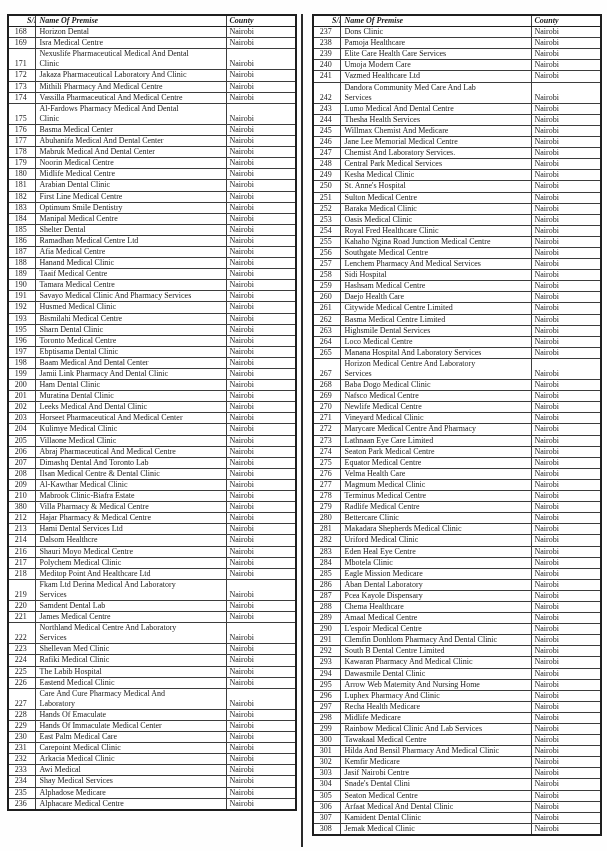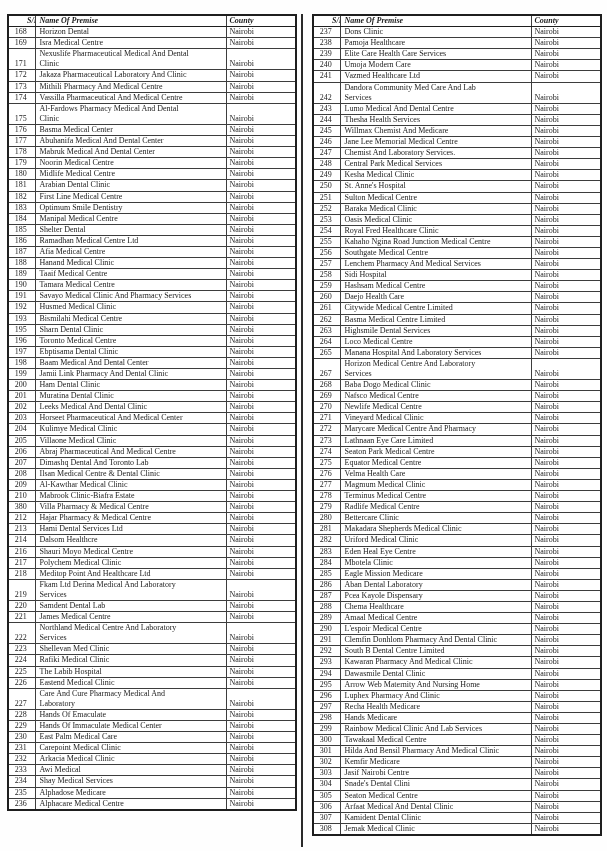--- a/index.html
+++ b/index.html
@@ -738,21 +738,21 @@
           <td class="c-name">Luphex Pharmacy And Clinic</td>
           <td class="c-county">Nairobi</td>
         </tr>
         <tr>
           <td class="c-sno">297</td>
           <td class="c-name">Recha Health Medicare</td>
           <td class="c-county">Nairobi</td>
         </tr>
         <tr>
           <td class="c-sno">298</td>
-          <td class="c-name">Hands Medicare</td>
+          <td class="c-name">Midlife Medicare</td>
           <td class="c-county">Nairobi</td>
         </tr>
         <tr>
           <td class="c-sno">299</td>
           <td class="c-name">Rainbow Medical Clinic And Lab Services</td>
           <td class="c-county">Nairobi</td>
         </tr>
         <tr>
           <td class="c-sno">300</td>
           <td class="c-name">Tawakaal Medical Centre</td>

